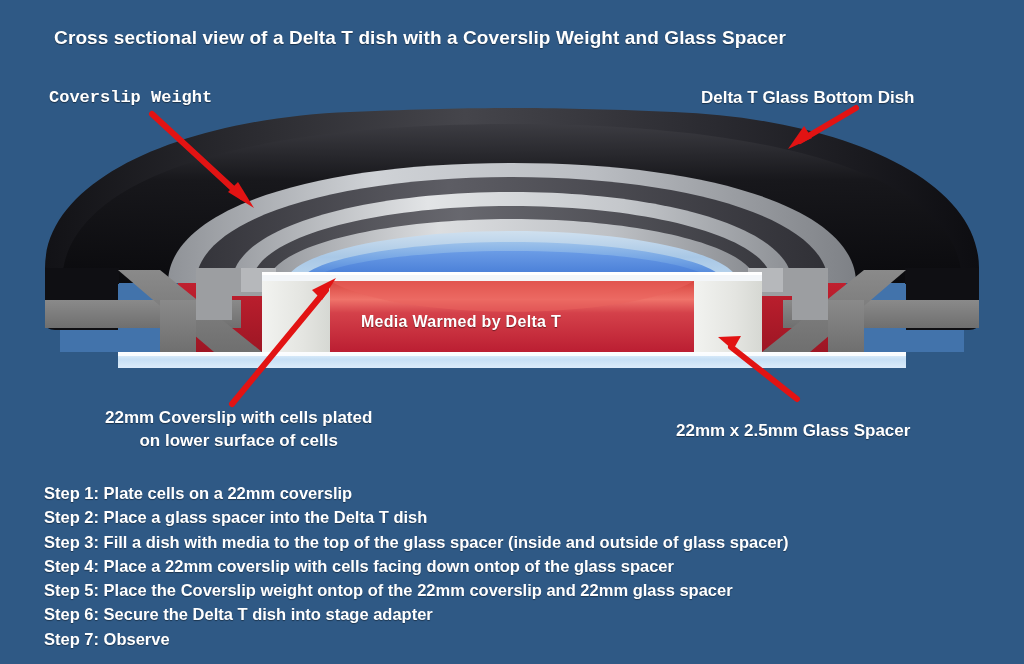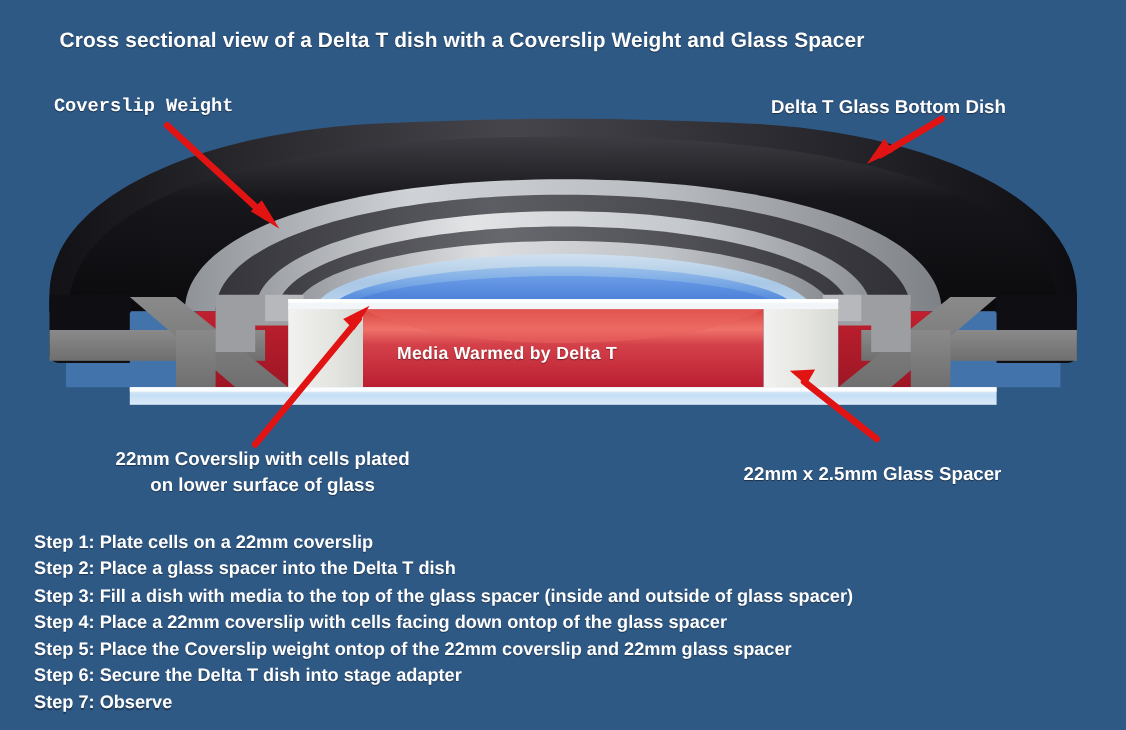--- a/index.html
+++ b/index.html
@@ -59,21 +59,21 @@
     top: 313px;
     left: 0;
     width: 922px;
     text-align: center;
     font-size: 16px;
     letter-spacing: 0.3px;
   }
   #steps {
     position: absolute;
     top: 481px;
-    left: 31px;
+    left: 44px;
     width: 960px;
   }
   #steps .step-line {
     color: #ffffff;
     font-weight: bold;
     font-size: 16.5px;
     line-height: 24.3px;
     white-space: pre;
     text-shadow: 0 1px 1px rgba(0,0,0,0.4);
   }
@@ -251,21 +251,21 @@
       </g>
     </g>
   </svg>
 
   <div class="txt" id="title">Cross sectional view of a Delta T dish with a Coverslip Weight and Glass Spacer</div>
 
   <div class="txt" id="label-coverslip-weight">Coverslip Weight</div>
 
   <div class="txt" id="label-delta-dish">Delta T Glass Bottom Dish</div>
 
-  <div class="txt" id="label-coverslip-cells"><span>22mm Coverslip with cells plated</span><br><span>on lower surface of glass</span></div>
+  <div class="txt" id="label-coverslip-cells"><span>22mm Coverslip with cells plated</span><br><span>on lower surface of cells</span></div>
 
   <div class="txt" id="label-glass-spacer">22mm x 2.5mm Glass Spacer</div>
 
   <div class="txt" id="label-media">Media Warmed by Delta T</div>
 
   <div id="steps">
       <div class="step-line">Step 1: Plate cells on a 22mm coverslip</div>
       <div class="step-line">Step 2: Place a glass spacer into the Delta T dish</div>
       <div class="step-line">Step 3: Fill a dish with media to the top of the glass spacer (inside and outside of glass spacer)</div>
       <div class="step-line">Step 4: Place a 22mm coverslip with cells facing down ontop of the glass spacer</div>

